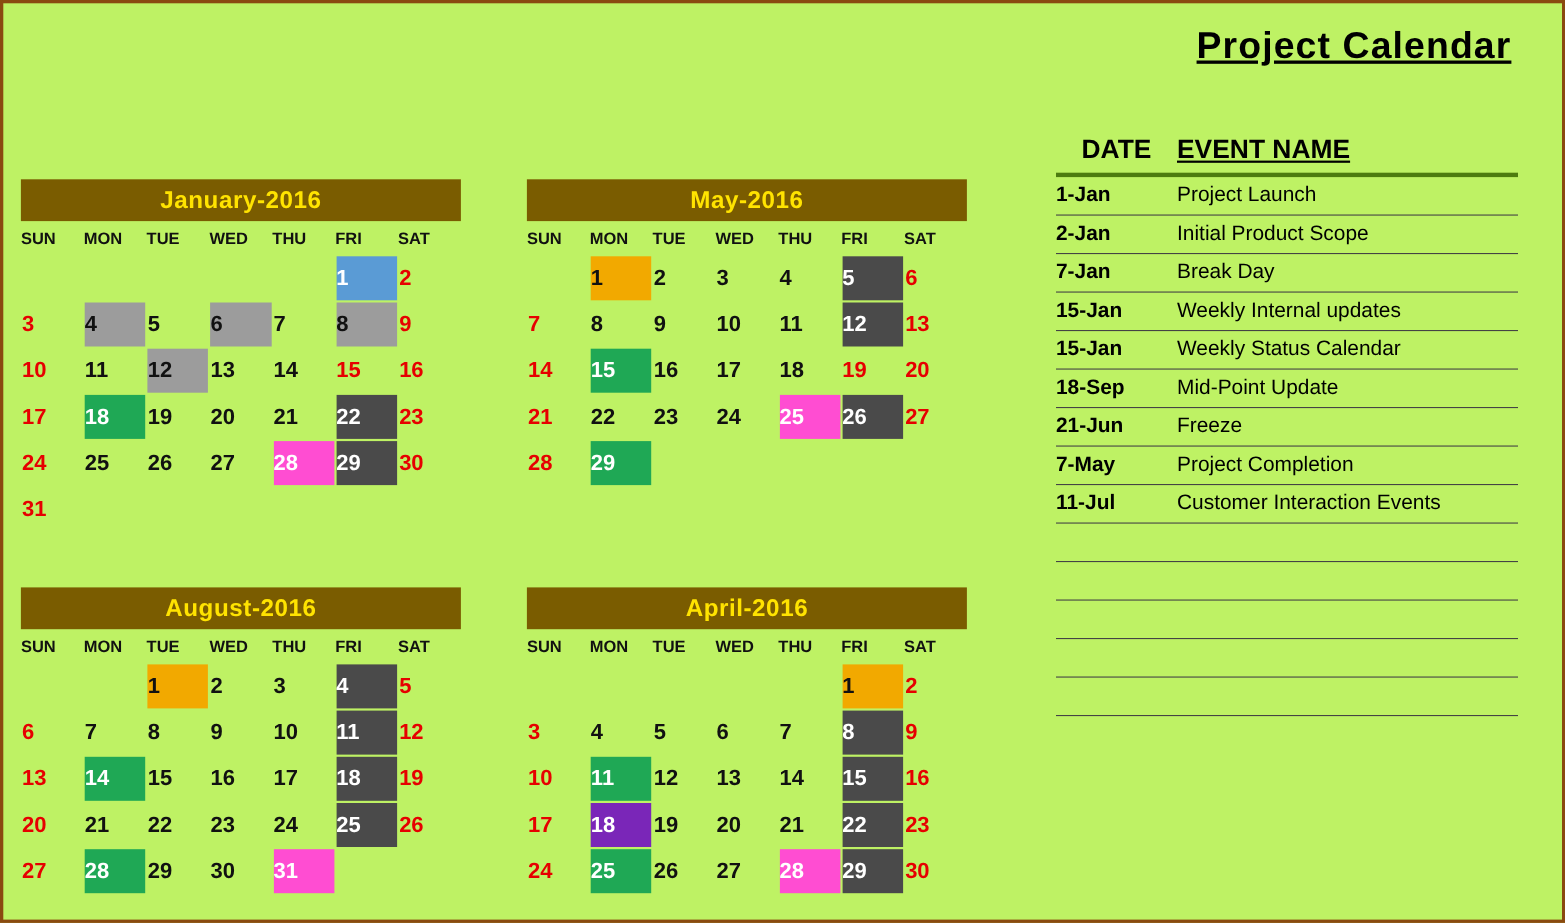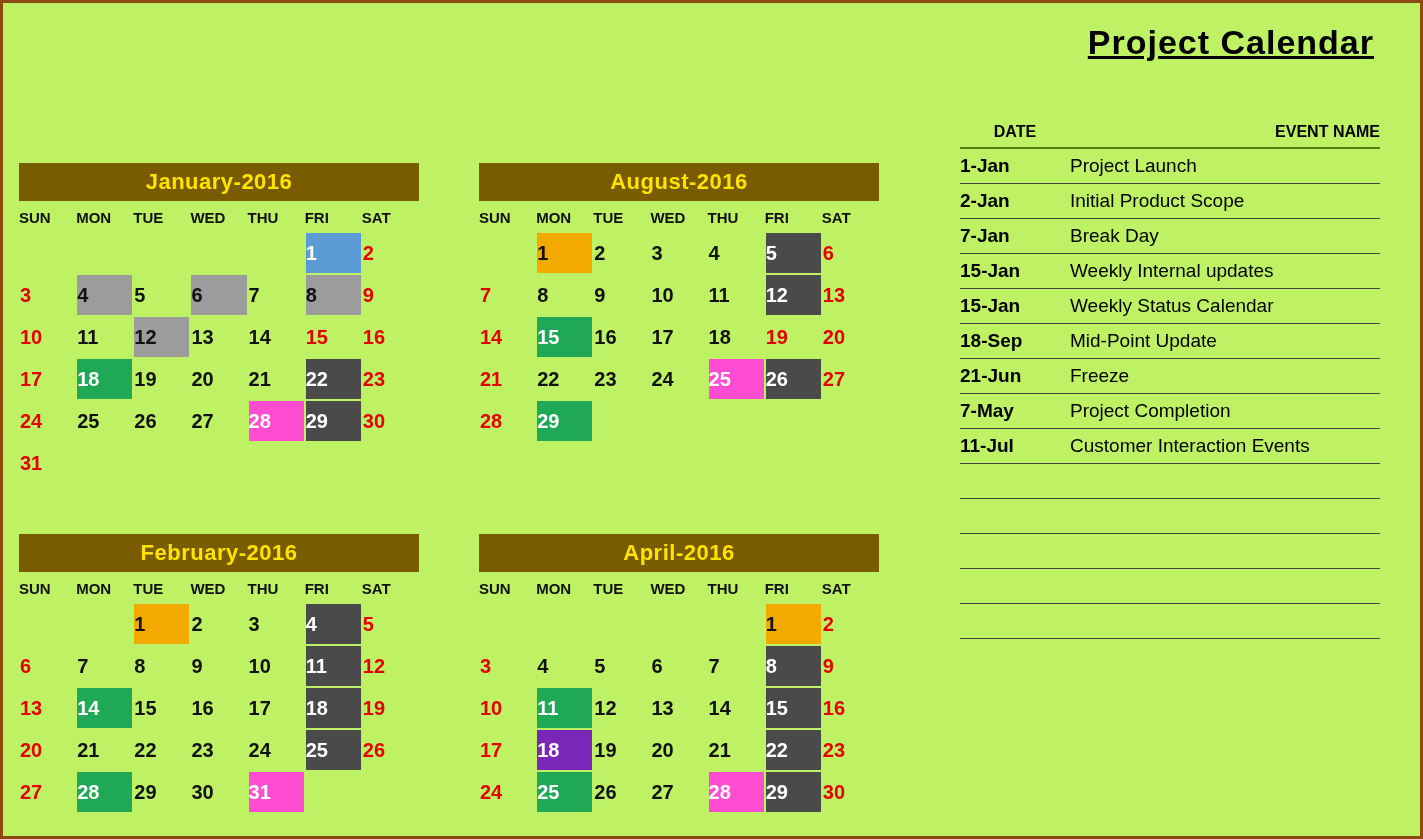--- a/index.html
+++ b/index.html
@@ -78,27 +78,27 @@
   .day.empty { visibility: hidden; }
 
   .events {
     position: absolute;
     top: 120px;
     right: 40px;
     width: 420px;
   }
   .events-header {
     display: flex;
-    font-size: 16px;
+    font-size: 24px;
     font-weight: 700;
-    border-bottom: 2px solid #4d7c0f;
+    border-bottom: 4px solid #4d7c0f;
     padding-bottom: 6px;
   }
   .events-header .col-date  { width: 110px; text-align:center;}
-  .events-header .col-event { flex: 1; text-align:right;}
+  .events-header .col-event { flex: 1; text-align:left;text-decoration:underline;}
   .event-row {
     display: flex;
     font-size: 19px;
     padding: 6px 0;
     border-bottom: 1px solid #444;
   }
   .event-row .col-date  { width: 110px; font-weight:600;}
   .event-row .col-event { flex: 1; font-weight:400;}
   .event-row.blank .col-date,
   .event-row.blank .col-event { min-height: 22px; }
@@ -152,21 +152,21 @@
           <div class="day">25</div>
           <div class="day">26</div>
           <div class="day">27</div>
           <div class="day hl-pink">28</div>
           <div class="day hl-dark">29</div>
           <div class="day red">30</div>
           <div class="day red">31</div>
         </div>
       </div>
       <div class="month">
-        <div class="month-header">August-2016</div>
+        <div class="month-header">May-2016</div>
         <div class="month-grid">
           <div class="dow">SUN</div>
           <div class="dow">MON</div>
           <div class="dow">TUE</div>
           <div class="dow">WED</div>
           <div class="dow">THU</div>
           <div class="dow">FRI</div>
           <div class="dow">SAT</div>
           <div class="day empty"></div>
           <div class="day hl-orange">1</div>
@@ -194,21 +194,21 @@
           <div class="day">23</div>
           <div class="day">24</div>
           <div class="day hl-pink">25</div>
           <div class="day hl-dark">26</div>
           <div class="day red">27</div>
           <div class="day red">28</div>
           <div class="day hl-green">29</div>
         </div>
       </div>
       <div class="month">
-        <div class="month-header">February-2016</div>
+        <div class="month-header">August-2016</div>
         <div class="month-grid">
           <div class="dow">SUN</div>
           <div class="dow">MON</div>
           <div class="dow">TUE</div>
           <div class="dow">WED</div>
           <div class="dow">THU</div>
           <div class="dow">FRI</div>
           <div class="dow">SAT</div>
           <div class="day empty"></div>
           <div class="day empty"></div>

